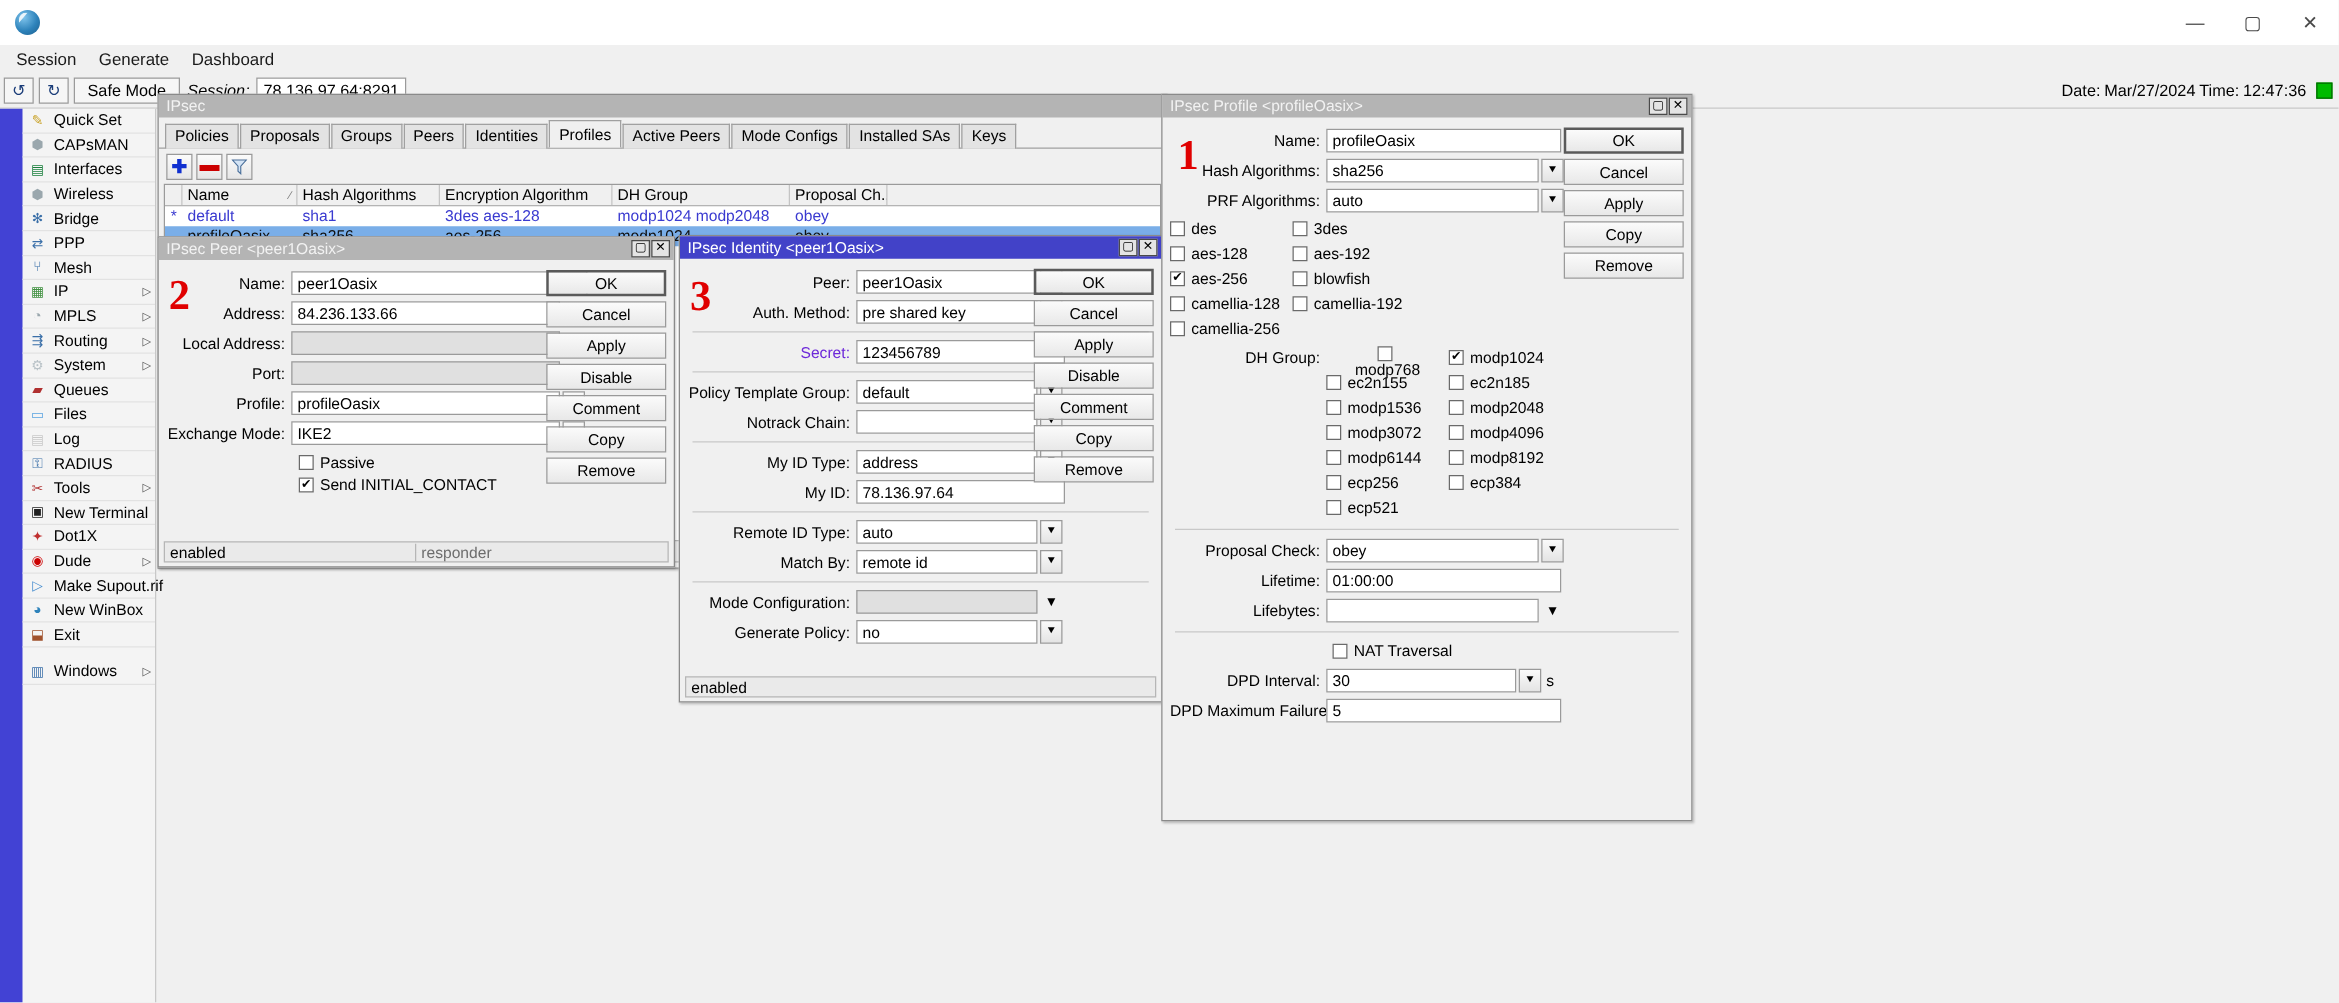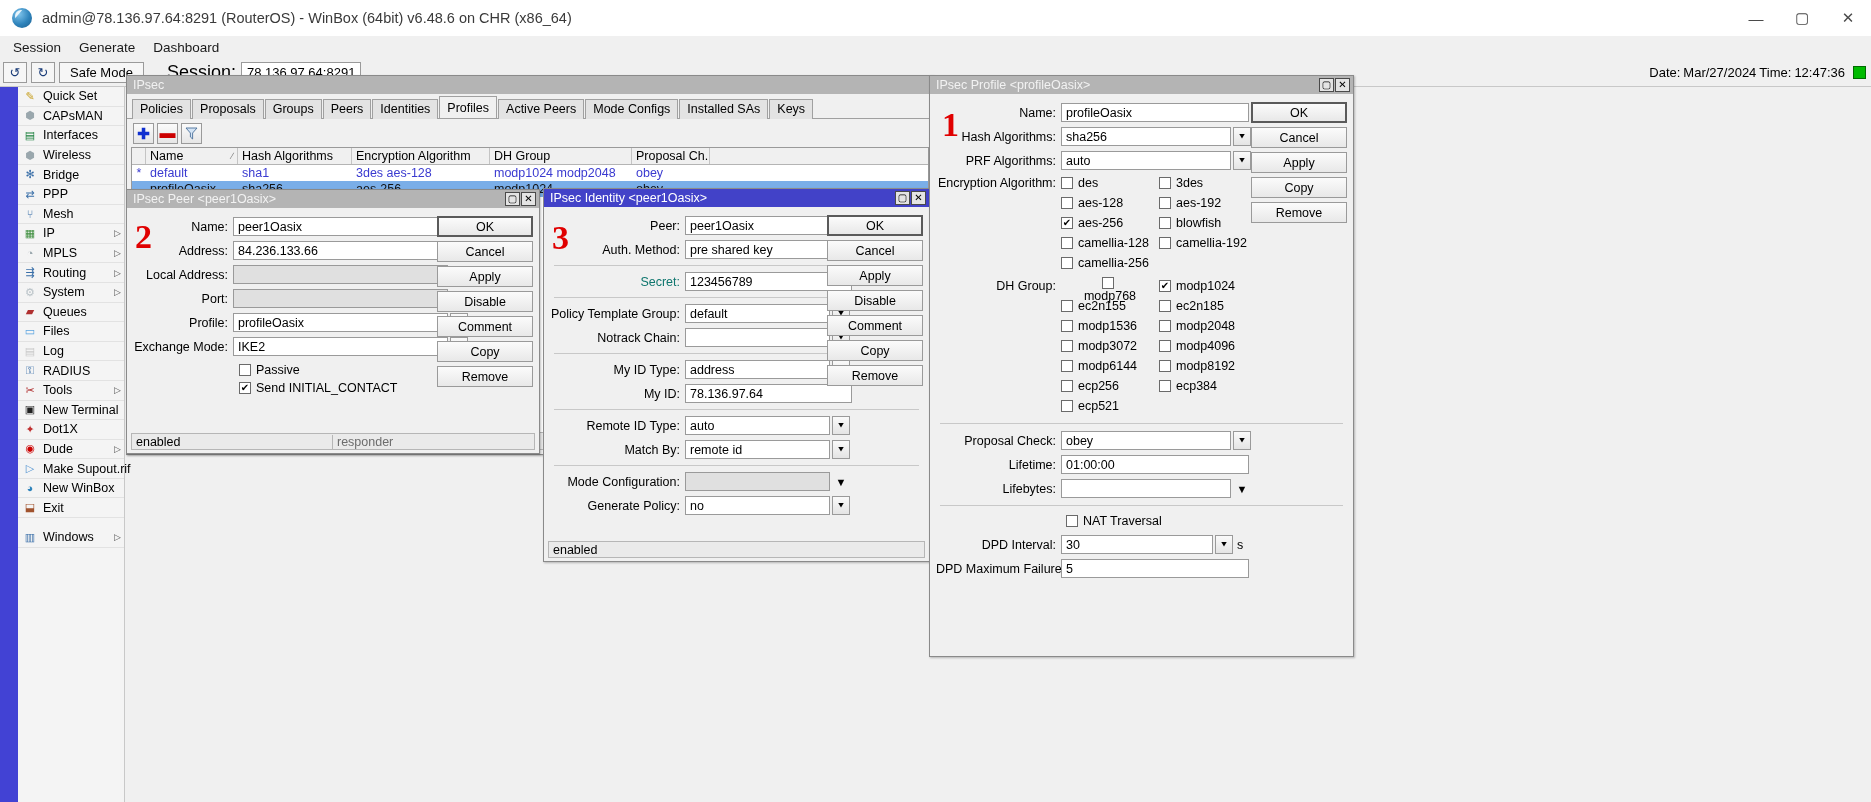--- a/index.html
+++ b/index.html
@@ -47,21 +47,21 @@
     position:absolute; left:0; top:58px; width:1871px; height:29px;
     background:#f0f0f0; border-bottom:1px solid #c8c8c8;
     display:flex; align-items:center; padding-left:3px;
   }
   .tbtn {
     height:21px; min-width:24px; border:1px solid #9a9a9a; background:#f6f6f6;
     display:flex; align-items:center; justify-content:center;
     margin-right:4px; font-size:13px; color:#1a3c78;
   }
   .tbtn.safemode { padding:0 10px; color:#000; font-size:13px; }
-  .sesslabel { margin-left:19px; margin-right:5px; font-size:18px; }
+  .sesslabel { margin-left:2px; margin-right:5px; font-size:13px;font-style:italic; }
   .sessbox {
     border:1px solid #9a9a9a; background:#fff; height:20px; padding:0 5px;
     display:flex; align-items:center; font-size:13px;
   }
   .clockarea {
     position:absolute; right:5px; top:58px; height:29px; display:flex; align-items:center;
     font-size:13px; gap:3px;
   }
   .greenbox { width:13px; height:13px; background:#00bb00; border:1px solid #006a00; margin-left:5px; }
 
@@ -187,30 +187,29 @@
   #identity-dialog { left:543px; top:188px; width:387px; height:374px; }
   #identity-dialog .flabel { width:135px; }
   #identity-dialog .fin.w { width:145px; }
   #identity-dialog .dlgbtns { right:6px; }
 
   
   #profile-dialog { left:929px; top:75px; width:425px; height:582px; }
   #profile-dialog .flabel { width:125px; }
   #profile-dialog .dlgbtns { right:6px; }
   .cbgrid { display:flex; margin-bottom:2px; }
-  .secret-label { color:#0f766e; }
+  .secret-label { color:#6d28d9; }
 </style>
 </head>
 <body>
 
 <div id="root">
 
   <div class="titlebar">
     <div class="tb-icon"></div>
-    <div class="tb-title">admin@78.136.97.64:8291 (RouterOS) - WinBox (64bit) v6.48.6 on CHR (x86_64)</div>
     <div class="tb-buttons">
       <div class="tb-btn">—</div>
       <div class="tb-btn">▢</div>
       <div class="tb-btn close">✕</div>
     </div>
   </div>
 
   <div class="menubar">
     <div class="mi">Session</div>
     <div class="mi">Generate</div>
@@ -613,21 +612,20 @@
         <div class="fin" style="width:170px;">sha256</div>
         <div class="spin">⯆</div>
       </div>
       <div class="field-row">
         <div class="flabel">PRF Algorithms:</div>
         <div class="fin" style="width:170px;">auto</div>
         <div class="spin">⯆</div>
       </div>
 
       <div style="display:flex;">
-        <div class="flabel" style="width:125px; padding-top:2px;">Encryption Algorithm:</div>
         <div id="enc-grid">
             <div class="cbgrid">
               <div class="chkrow" style="width:98px;">
                 <span class="chk"></span>
                 <span>des</span>
               </div>
               <div class="chkrow" style="width:100px;">
                 <span class="chk"></span>
                 <span>3des</span>
               </div>

